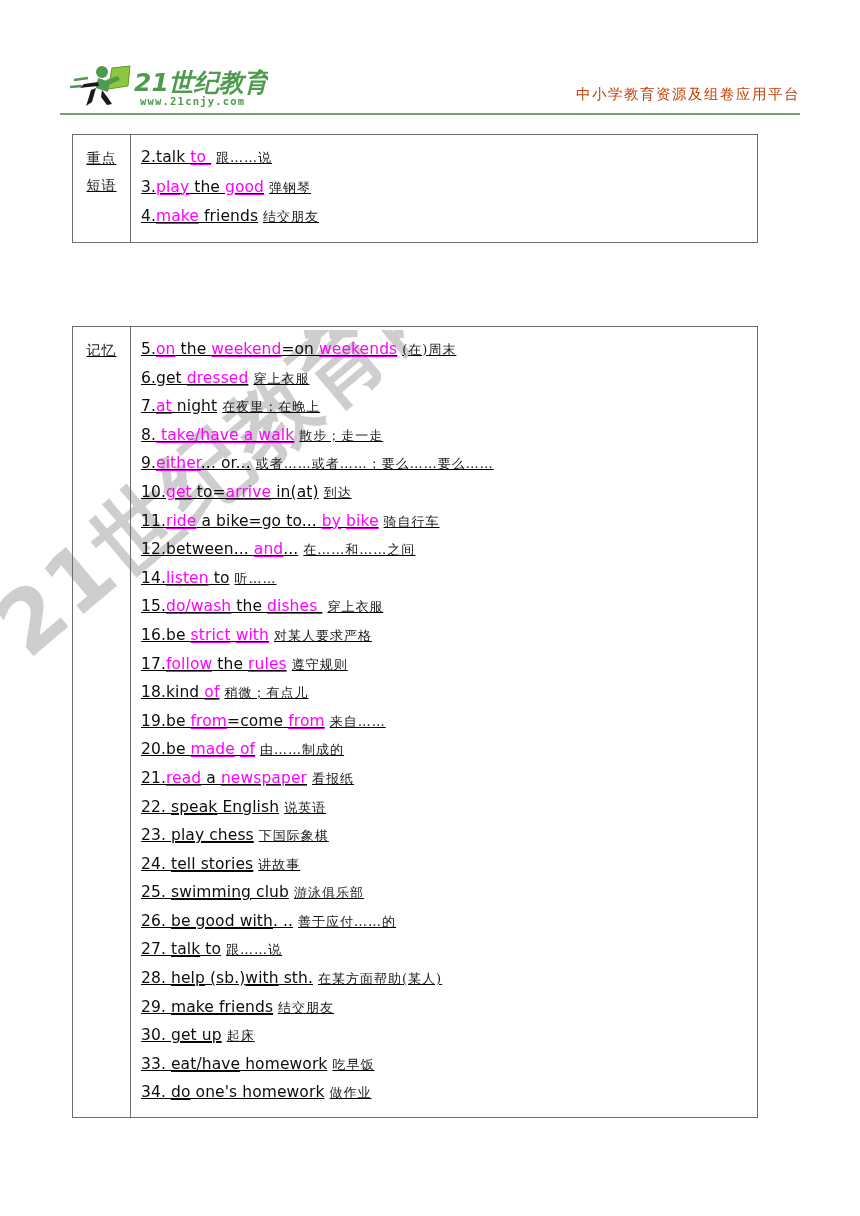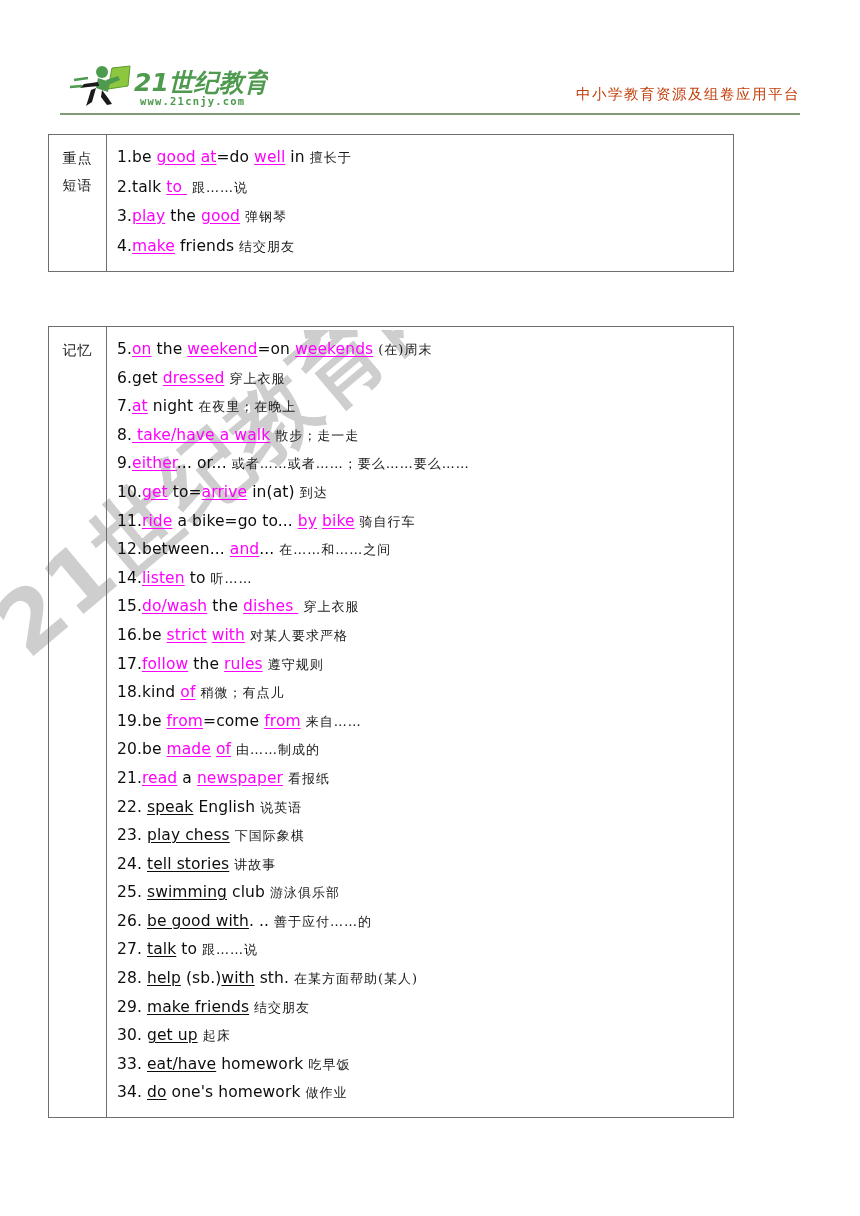--- a/index.html
+++ b/index.html
@@ -82,26 +82,27 @@
     left: 0px;
     top: 51px;
     width: 740px;
     height: 2px;
     background: #7f9a78;
   }
 
   
   .tbl {
     position: absolute;
-    left: 48px;
+    left: 72px;
     width: 686px;
     border: 1px solid #6e6e6e;
     box-sizing: border-box;
     background: transparent;
     z-index: 6;
+    text-decoration: underline;
   }
   .tbl-1 { top: 134px; }
   .tbl-2 { top: 280px; margin-top: 46px; }
 
   .tbl-inner {
     display: flex;
     align-items: stretch;
   }
   .label-cell {
     width: 58px;
@@ -187,21 +188,20 @@
     <div class="header-rule"></div>
   </div>
 
   <div class="tbl tbl-1">
     <div class="tbl-inner">
       <div class="label-cell">
           <span class="lbl-line">重点</span>
           <span class="lbl-line">短语</span>
         </div>
       <div class="rows-cell">
-          <div class="row"><span class="num">1.</span><span class="en">be </span><span class="en pk u">good</span><span class="en"> </span><span class="en pk u">at</span><span class="en">=do </span><span class="en pk u">well</span><span class="en"> in</span><span class="cn">擅长于</span></div>
           <div class="row"><span class="num">2.</span><span class="en">talk </span><span class="en pk u">to </span><span class="cn">跟……说</span></div>
           <div class="row"><span class="num">3.</span><span class="en pk u">play</span><span class="en"> the </span><span class="en pk u">good</span><span class="cn">弹钢琴</span></div>
           <div class="row"><span class="num">4.</span><span class="en pk u">make</span><span class="en"> friends</span><span class="cn">结交朋友</span></div>
         </div>
     </div>
   </div>
 
   <div class="tbl tbl-2">
     <div class="tbl-inner">
       <div class="label-cell">

